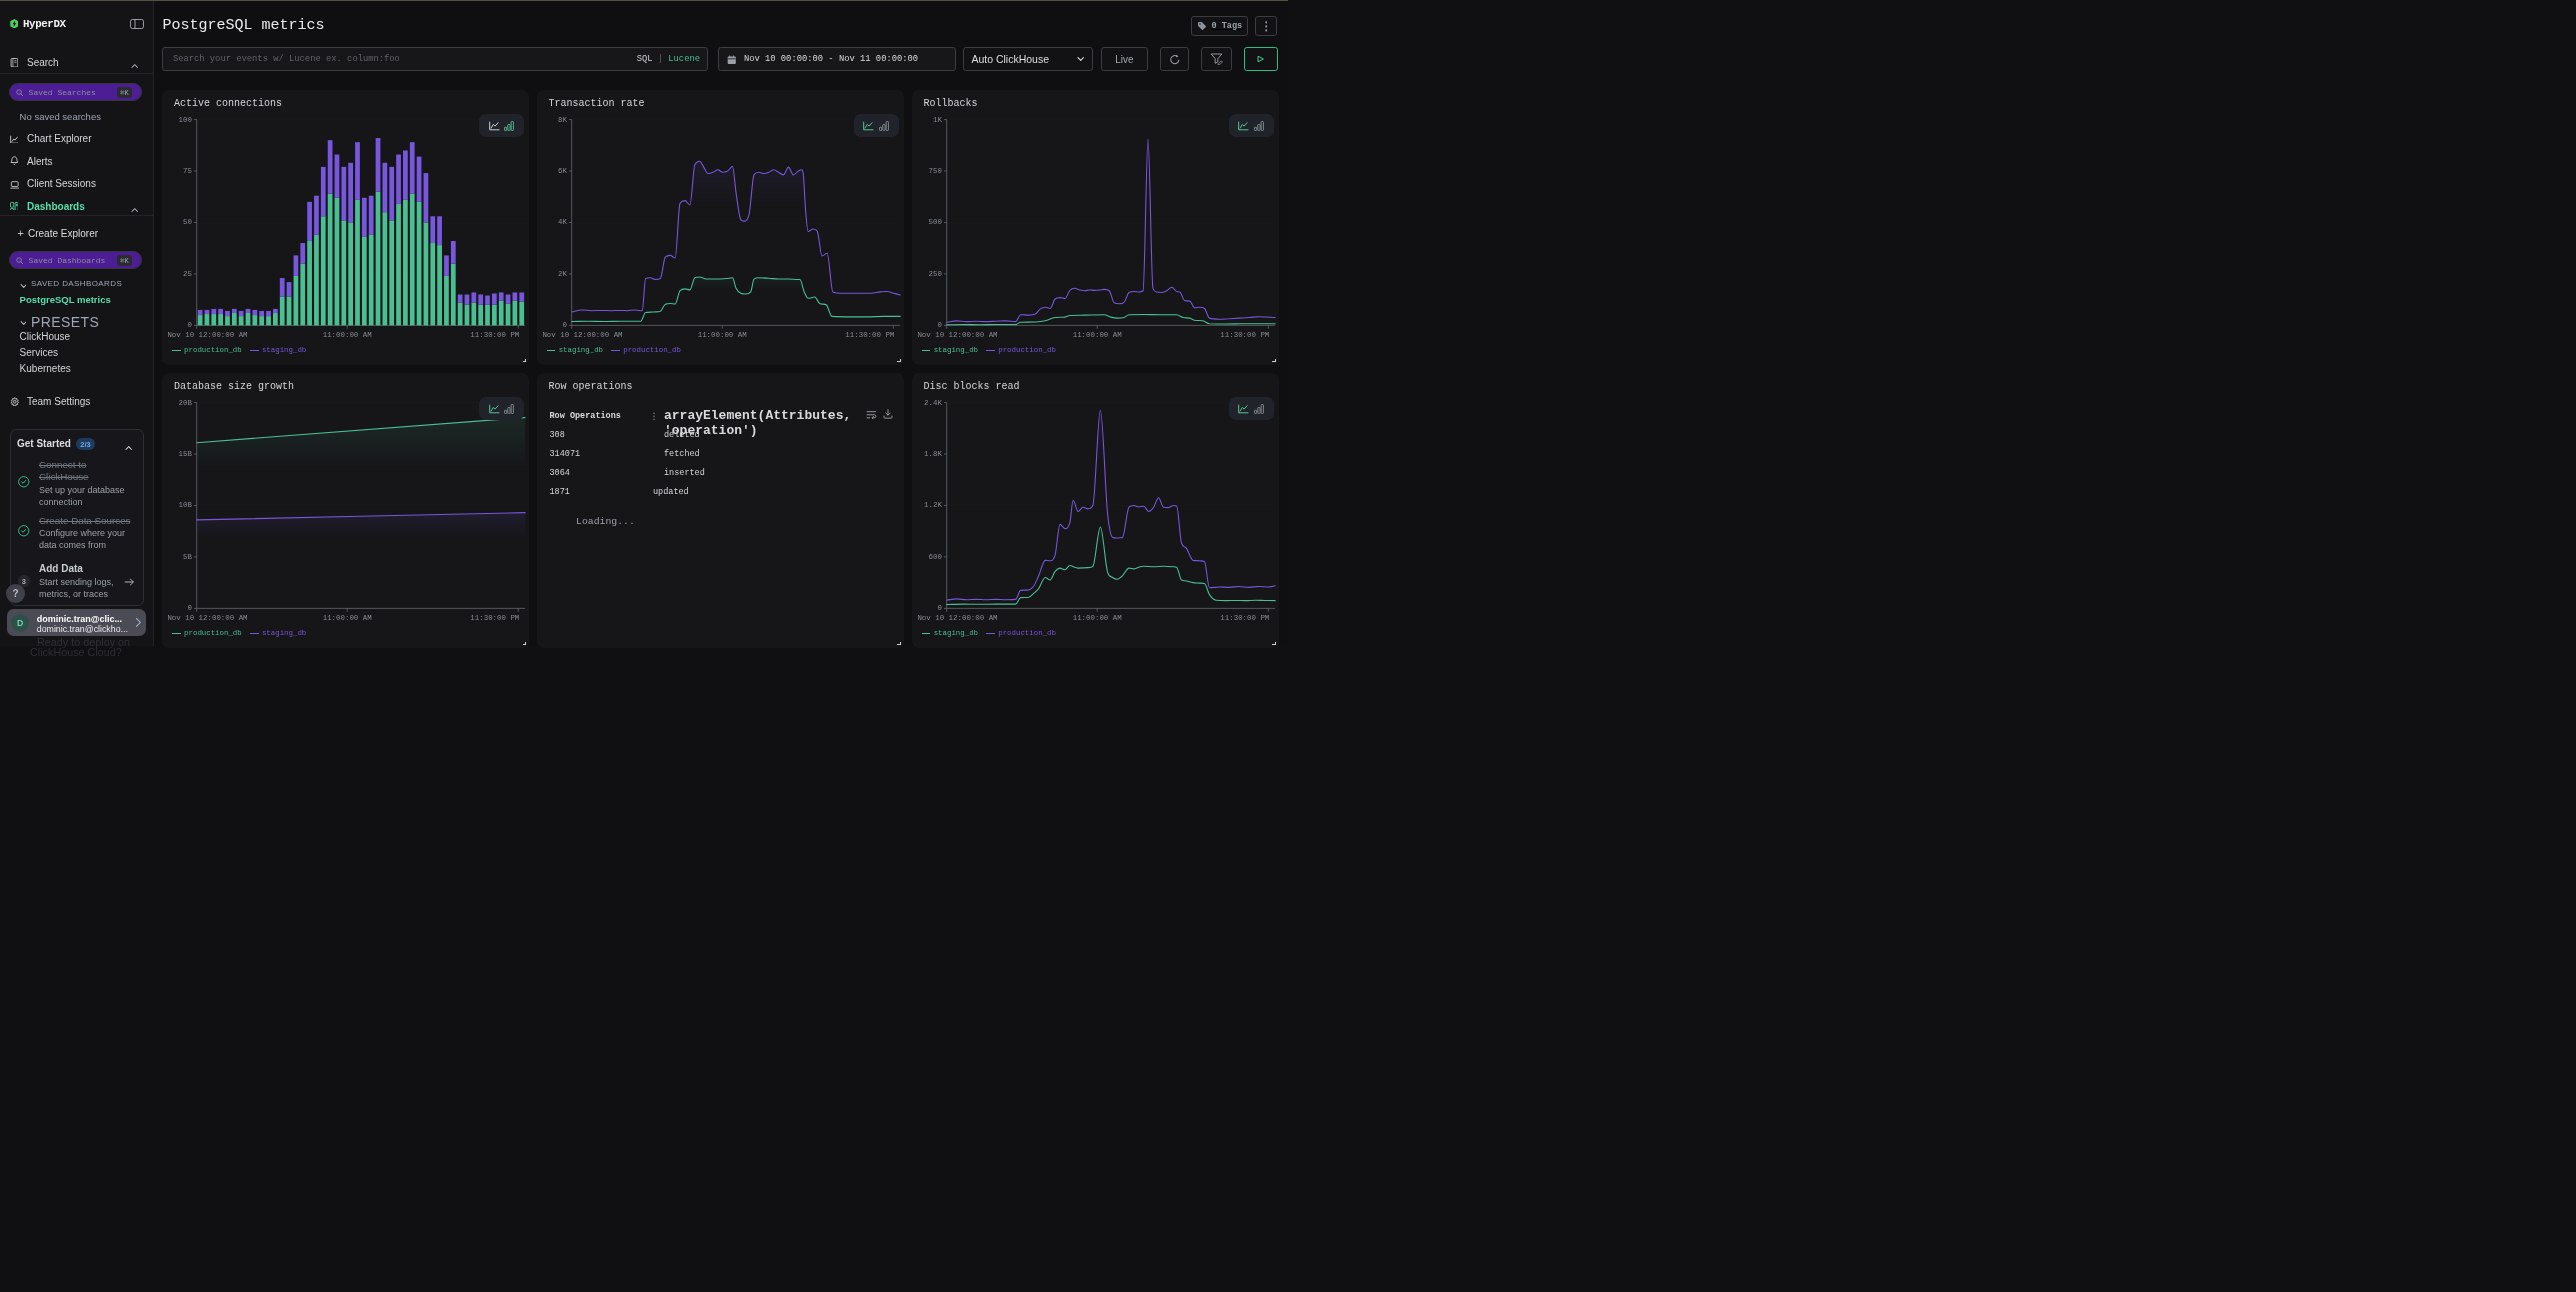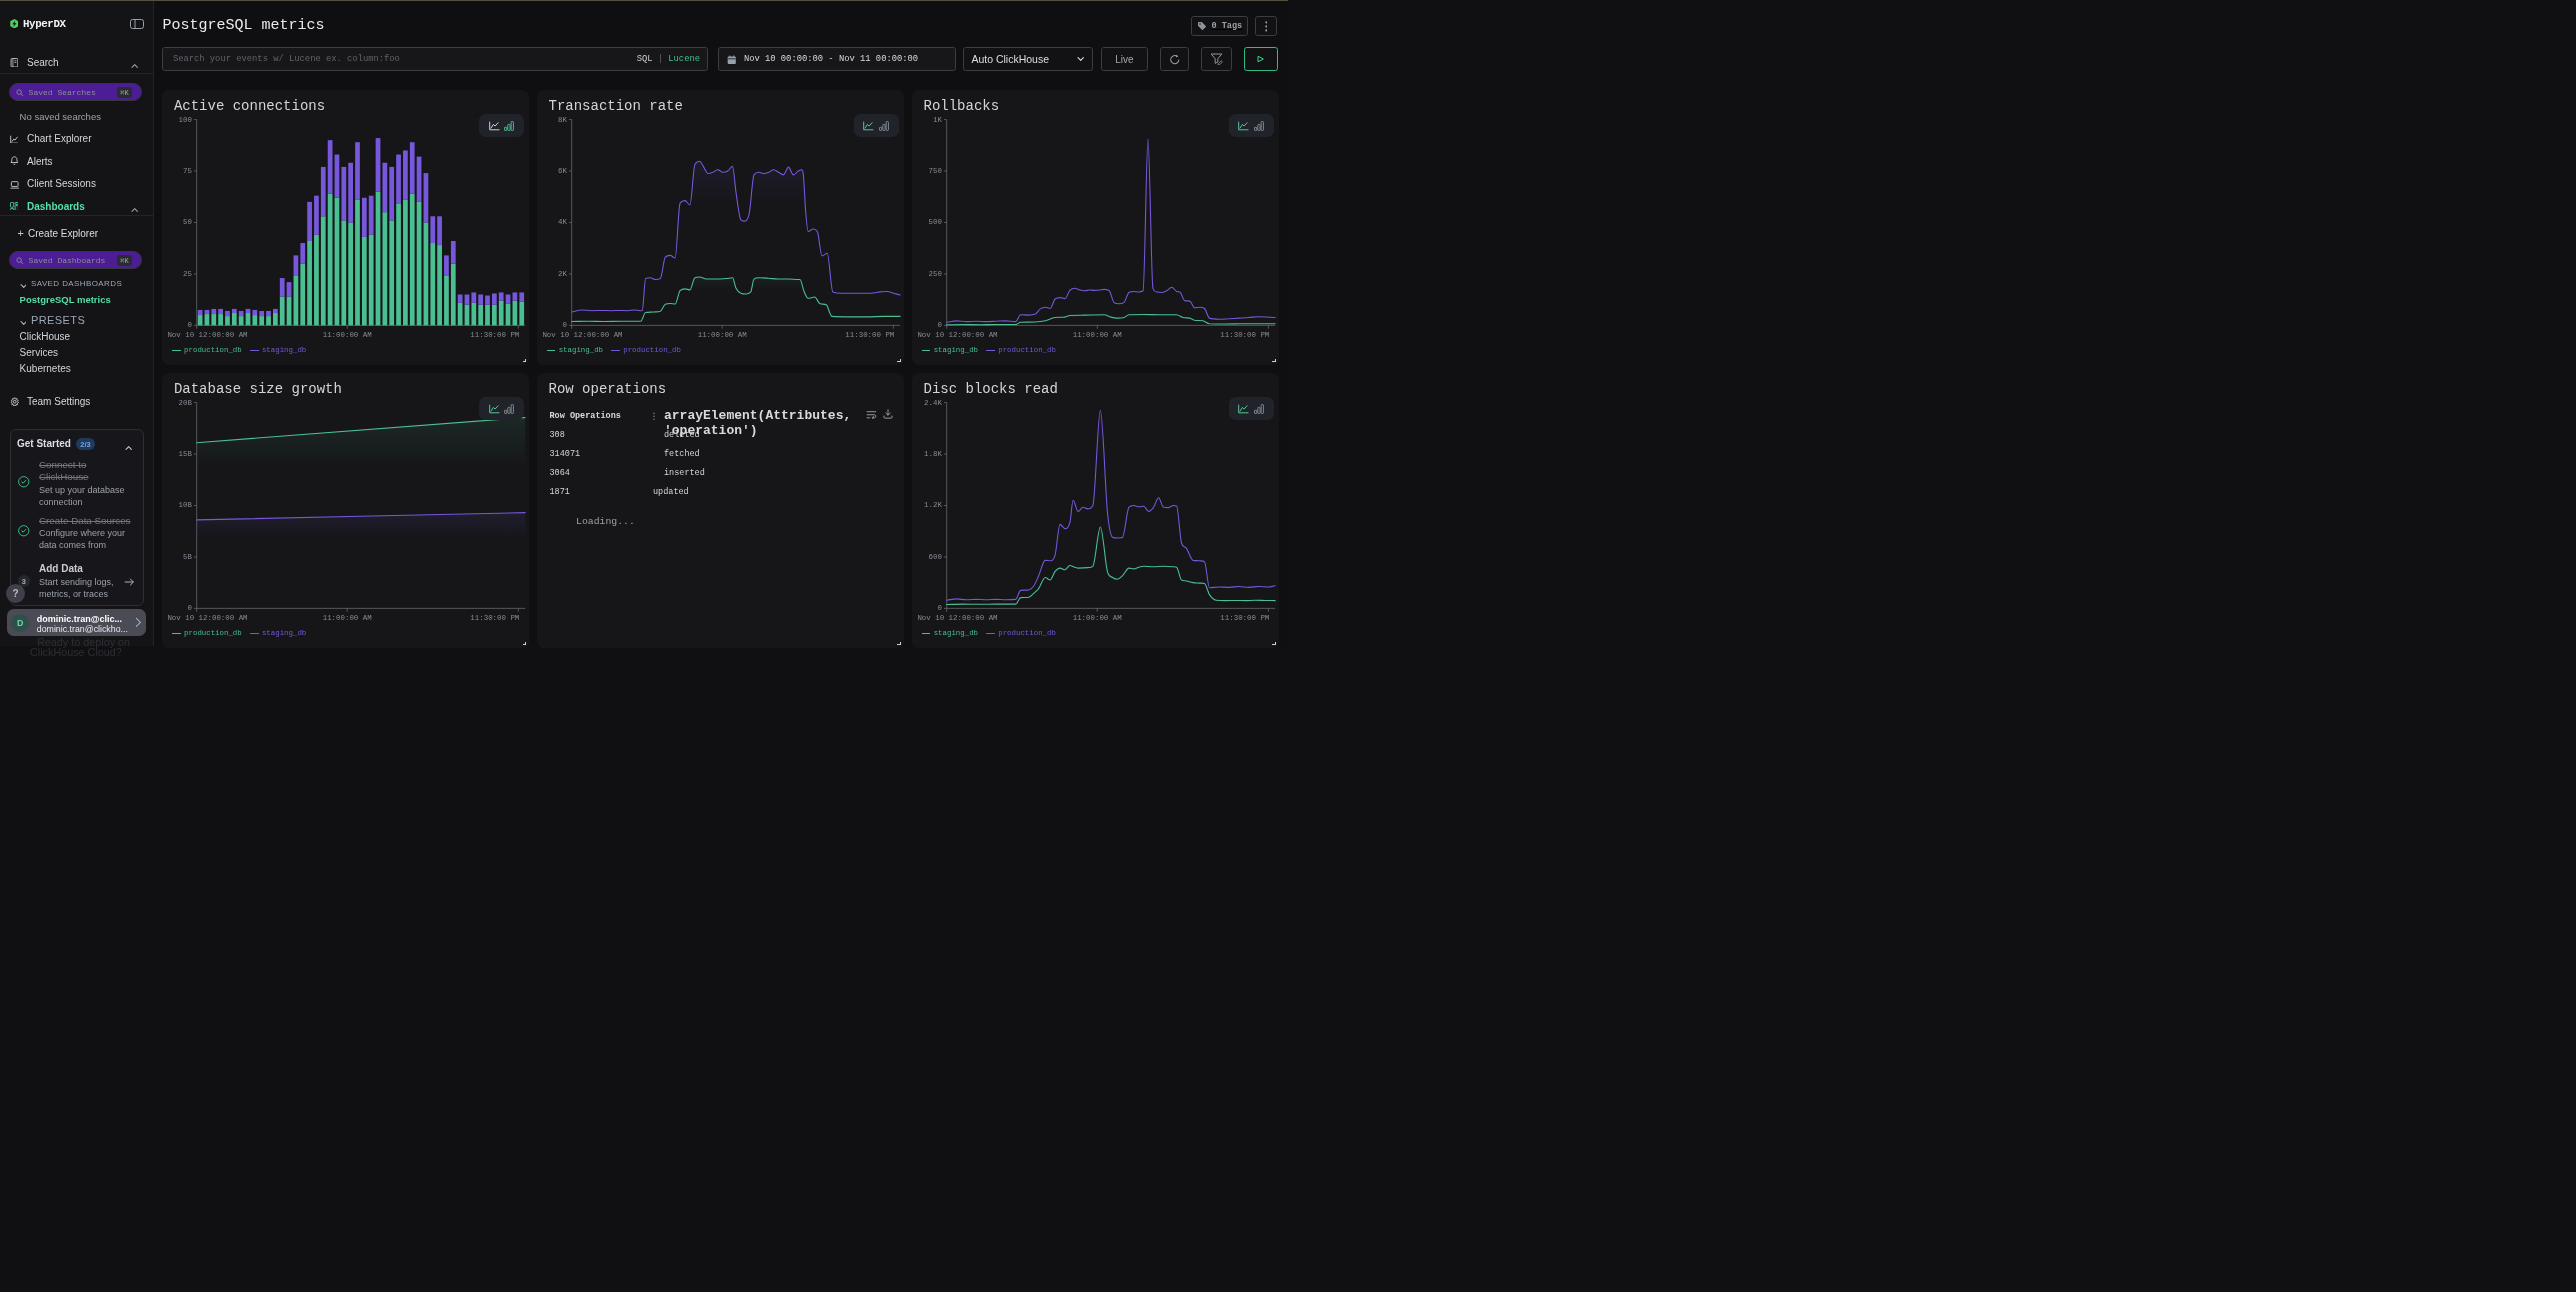--- a/index.html
+++ b/index.html
@@ -1,21 +1,21 @@
 <!DOCTYPE html>
 <html style="font-size:10.8px"><head><meta charset="utf-8"><title>PostgreSQL metrics</title>
 <style>
 *{margin:0;padding:0;box-sizing:border-box;}
 html,body{width:1288px;height:646px;overflow:hidden;background:#101013;font-family:"Liberation Sans",sans-serif;}
 .mono{font-family:"Liberation Mono",monospace;}
 #topline{position:absolute;left:0;top:0;width:1288px;height:1px;background:#55503f;z-index:50;}
 #sidebar{position:absolute;left:0;top:1.4px;width:154px;height:645px;background:#141417;border-right:0.7px solid #232329;z-index:10;}
 #main{position:absolute;left:154px;top:1.4px;width:1134px;height:645px;background:#0f0f12;}
 .card{position:absolute;width:367px;height:275px;background:#161619;border-radius:6.8px;}
-.ctitle{position:absolute;left:11.5px;top:7.8px;font-family:"Liberation Mono",monospace;font-size:14px;color:#d2d5d9;}
+.ctitle{position:absolute;left:11.5px;top:7.8px;font-family:"Liberation Mono",monospace;font-size:10px;color:#d2d5d9;}
 .toggle{position:absolute;right:5.4px;top:24px;width:45px;height:23px;background:#20242a;border-radius:6.8px;display:flex;align-items:center;justify-content:center;gap:4.7px;}
 .legend{position:absolute;left:9.5px;top:256px;font-family:"Liberation Mono",monospace;font-size:7.4px;display:flex;gap:8px;}
 .legend span{display:inline-flex;align-items:center;gap:3.4px;}
 .corner{position:absolute;right:3.4px;bottom:3.4px;width:3.4px;height:3.4px;border-right:0.9px solid #cfcfcf;border-bottom:0.9px solid #cfcfcf;}
 .pill{position:absolute;left:8.8px;width:133px;height:18px;background:#4c1d95;border:0.7px solid #35353c;border-radius:8.8px;display:flex;align-items:center;}
 .pilltext{font-family:"Liberation Mono",monospace;font-size:8px;color:#8a8f97;margin-left:7.4px;}
 .kbd{position:absolute;right:8.8px;top:3px;background:#2b2b32;border-radius:2.7px;height:11px;padding:0 3.4px;font-family:"Liberation Mono",monospace;font-size:7px;color:#9ea3aa;display:flex;align-items:center;}
 .hbtn{position:absolute;border:0.7px solid #3c3c43;border-radius:2.7px;background:#121215;display:flex;align-items:center;justify-content:center;}
 </style></head>
 <body>
@@ -91,21 +91,21 @@
       <span class="kbd">⌘K</span>
     </div>
     <div style="position:absolute;left:19.6px;top:278px;"><svg width="6.8" height="6" viewBox="0 0 10 9" style="">
         <path d="M1.5 2.5 L5.5 6.5 L9.5 2.5" stroke="#aeb4bd" stroke-width="1.6" fill="none" stroke-linecap="round" stroke-linejoin="round"></path>
       </svg></div>
     <div style="position:absolute;left:31px;top:275px;"><span style="font-size:8px;color:#9da7b5;letter-spacing:0.4px;">SAVED DASHBOARDS</span></div>
     <div style="position:absolute;left:19.6px;top:292px;"><span style="font-size:9.5px;font-weight:bold;color:#55dfa9;">PostgreSQL metrics</span></div>
     <div style="position:absolute;left:19.6px;top:315px;"><svg width="6.8" height="6" viewBox="0 0 10 9" style="">
         <path d="M1.5 2.5 L5.5 6.5 L9.5 2.5" stroke="#aeb4bd" stroke-width="1.6" fill="none" stroke-linecap="round" stroke-linejoin="round"></path>
       </svg></div>
-    <div style="position:absolute;left:31px;top:313px;"><span style="font-size:11px;color:#9da7b5;letter-spacing:0.4px;">PRESETS</span></div>
+    <div style="position:absolute;left:31px;top:313px;"><span style="font-size:14px;color:#9da7b5;letter-spacing:0.4px;">PRESETS</span></div>
     <div style="position:absolute;left:19.6px;top:329px;"><span style="font-size:10px;color:#d0d3d7;">ClickHouse</span></div>
     <div style="position:absolute;left:19.6px;top:345px;"><span style="font-size:10px;color:#d0d3d7;">Services</span></div>
     <div style="position:absolute;left:19.6px;top:361px;"><span style="font-size:10px;color:#d0d3d7;">Kubernetes</span></div>
     <div style="position:absolute;left:9.5px;top:395px;"><svg width="9.5" height="9.5" viewBox="0 0 14 14" style="">
         <circle cx="7" cy="7" r="2" stroke="#cfd2d6" stroke-width="1.3" fill="none"></circle>
         <path d="M7 0.8 L7.9 2.8 L10 2 L9.9 4.3 L12.2 4.7 L10.9 6.6 L12.7 8 L10.6 9 L11.3 11.2 L9 11 L8.6 13.3 L7 11.6 L5.4 13.3 L5 11 L2.7 11.2 L3.4 9 L1.3 8 L3.1 6.6 L1.8 4.7 L4.1 4.3 L4 2 L6.1 2.8 Z" stroke="#cfd2d6" stroke-width="1.1" fill="none" stroke-linejoin="round"></path>
       </svg></div>
     <div style="position:absolute;left:27px;top:394px;"><span style="font-size:10px;color:#d4d7da;">Team Settings</span></div>
     <div style="position:absolute;left:9.5px;top:428px;width:134px;height:177px;border:0.7px solid #2e2e35;border-radius:6px;background:#17171b;"></div>
     <div style="position:absolute;left:17px;top:436px;"><span style="font-size:10px;font-weight:bold;color:#dcdee1;">Get Started</span></div>

